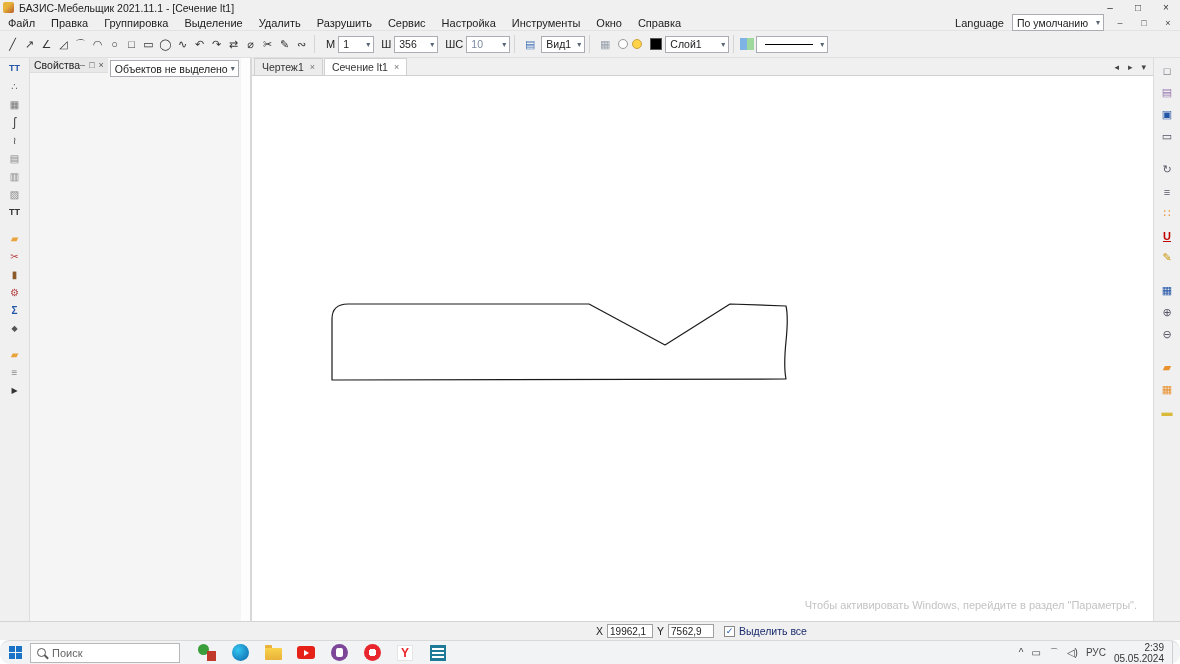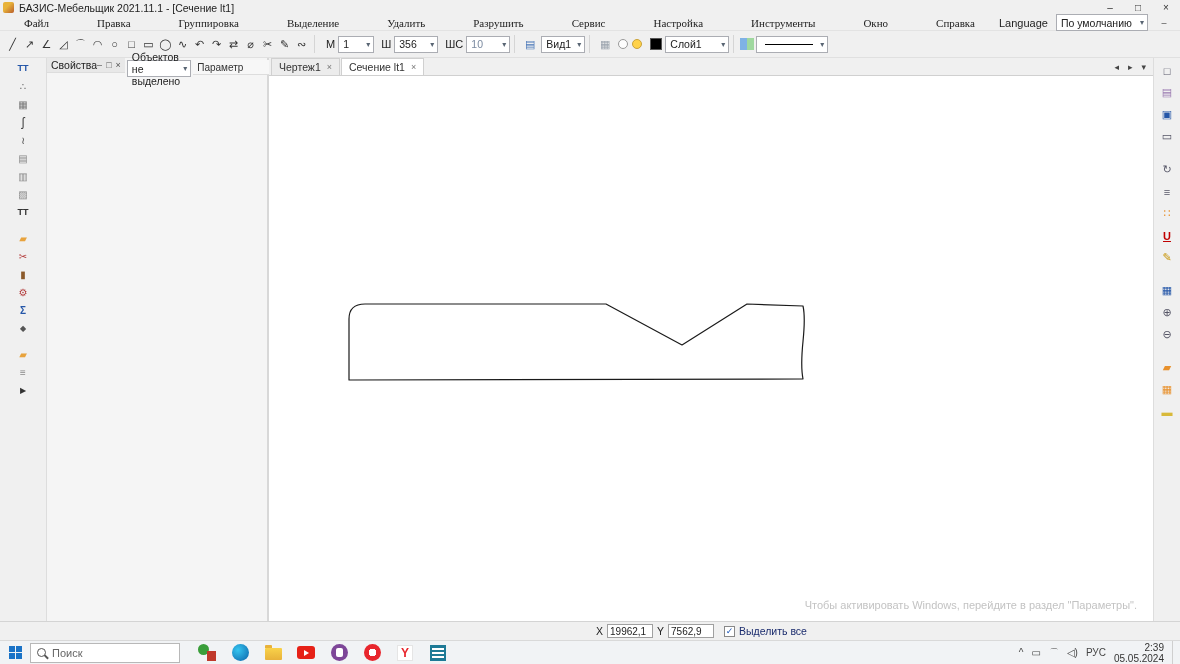--- a/index.html
+++ b/index.html
@@ -8,21 +8,21 @@
   .screen { width:1180px; height:664px; display:flex; flex-direction:column; position:relative; }
 
   
   .titlebar { height:15px; background:#f0f0f0; display:flex; align-items:center; padding-left:3px; font-size:10.5px; flex:0 0 auto; }
   .app-ico { width:11px; height:11px; border-radius:2px; background:linear-gradient(135deg,#e8b33a 40%,#b85c2a); margin-right:5px; flex:0 0 auto; }
   .win-btns { margin-left:auto; display:flex; }
   .win-btn { width:28px; height:15px; display:flex; align-items:center; justify-content:center; font-size:10px; color:#333; }
 
   
   .menubar { height:16px; background:#f0f0f0; display:flex; align-items:center; font-size:11px; border-bottom:1px solid #e3e3e3; flex:0 0 auto; }
-  .menu-item { padding:0 24px; white-space:nowrap;font-family:Liberation Serif, serif; }
+  .menu-item { padding:0 8px; white-space:nowrap; }
   .menubar-right { margin-left:auto; display:flex; align-items:center; gap:8px; padding-right:4px; }
   .mdi-btn { width:16px; text-align:center; font-size:9px; color:#444; }
 
   .combo { background:#fff; border:1px solid #abadb3; height:17px; display:flex; align-items:center; font-size:10.5px; padding-left:4px; }
   .combo .arrow { margin-left:auto; color:#596573; font-size:8px; padding:0 3px; }
   .w36{width:36px}.w40{width:44px}.w44{width:44px}.w64{width:64px}.w70{width:72px}.w92{width:92px}
 
   
   .toolbar { height:27px; background:#f0f0f0; display:flex; align-items:center; padding:0 4px; border-bottom:1px solid #e0e0e0; flex:0 0 auto; }
   .ticon { width:17px; height:21px; display:flex; align-items:center; justify-content:center; font-size:11px; color:#333; }
@@ -36,21 +36,21 @@
   .mini-ic { width:18px; height:18px; display:flex; align-items:center; justify-content:center; font-size:11px; margin:0 2px; }
   .line-sample { flex:1; height:1px; background:#000; margin:0 4px; }
 
   
   .modetabs { height:15px; background:#f0f0f0; display:flex; align-items:flex-end; padding-left:2px; gap:1px; border-bottom:1px solid #d8d8d8; flex:0 0 auto; }
   .modetab { font-size:10.5px; padding:0 8px; height:15px; display:flex; align-items:center; background:#e9e9e9; border:1px solid #cfcfcf; border-bottom:none; white-space:nowrap; }
   .modetab.active { background:#fff; font-weight:bold; }
 
   
   .main { flex:1; display:flex; min-height:0; }
-  .left-strip { width:47px; background:#f0f0f0; border-right:1px solid #ddd; display:flex; flex-direction:column; align-items:center; padding-top:2px; gap:2px; flex:0 0 auto; }
+  .left-strip { width:30px; background:#f0f0f0; border-right:1px solid #ddd; display:flex; flex-direction:column; align-items:center; padding-top:2px; gap:2px; flex:0 0 auto; }
   .strip-icon { width:18px; height:16px; display:flex; align-items:center; justify-content:center; font-size:10px; color:#555; }
   .strip-gap { height:6px; flex:0 0 auto; }
 
   .props { width:222px; background:#f5f5f5; border-right:2px solid #d8d8d8; display:flex; flex-direction:row; flex:0 0 auto; }
   .props-titlebar { height:15px; background:#e8e8e8; display:flex; align-items:center; padding:0 4px; font-size:10.5px; border-bottom:1px solid #ddd; }
   .props-controls { margin-left:auto; display:flex; gap:4px; font-size:9px; color:#555; }
   .props-combo-row { padding:2px; }
   .props-header { display:flex; height:15px; align-items:center; border-bottom:1px solid #ddd; font-size:10px; color:#333; background:#f7f7f7; margin-top:2px; }
   .props-col1 { width:78px; padding-left:4px; border-right:1px solid #ddd; height:100%; display:flex; align-items:center; }
   .props-col2 { padding-left:4px; }
@@ -73,21 +73,21 @@
   .right-strip .strip-icon { font-size:11px; height:17px; }
 
   
   .statusbar { height:19px; background:#f0f0f0; border-top:1px solid #d4d4d4; position:relative; font-size:10.5px; flex:0 0 auto; }
   .status-group { position:absolute; left:596px; top:0; height:100%; display:flex; align-items:center; gap:4px; }
   .coord-input { width:46px; height:14px; background:#fff; border:1px solid #a0a0a0; font-size:10px; display:flex; align-items:center; padding-left:2px; }
   .checkbox { width:11px; height:11px; background:#fff; border:1px solid #888; display:flex; align-items:center; justify-content:center; font-size:9px; color:#1a56b8; margin-left:6px; }
   .select-all-label { color:#1a2b6d; }
 
   
-  .taskbar { height:24px; background:#f1f3f5; border-top:1px solid #d9d9d9; display:flex; align-items:center; flex:0 0 auto; }
+  .taskbar { height:24px; background:#f1f3f5; border-top:1px solid #d9d9d9; display:flex; align-items:center; flex:0 0 auto;border-radius:10px; }
   .start-btn { width:30px; height:24px; display:flex; align-items:center; justify-content:center; }
   .win-logo { display:grid; grid-template-columns:6px 6px; grid-template-rows:6px 6px; gap:1px; }
   .win-logo div { background:#1a73c7; }
   .search-box { width:150px; height:20px; background:#fff; border:1px solid #b8b8b8; display:flex; align-items:center; gap:6px; padding-left:6px; font-size:11px; color:#666; }
   .mag { width:9px; height:9px; border:1.5px solid #555; border-radius:50%; position:relative; flex:0 0 auto; }
   .mag::after { content:""; position:absolute; width:5px; height:1.5px; background:#555; transform:rotate(45deg); right:-4px; bottom:-1px; }
   .tb-apps { display:flex; align-items:center; margin-left:12px; gap:3px; }
   .tb-app { width:30px; height:24px; display:flex; align-items:center; justify-content:center; }
   .i-tree { position:relative; width:18px; height:17px; }
   .i-tree::before { content:""; position:absolute; left:0; top:0; width:11px; height:11px; border-radius:50%; background:#3a9e3a; }
@@ -241,24 +241,20 @@
           <span>□</span>
           <span>×</span>
         </span>
       </div>
       <div class="props-combo-row">
         <span class="combo" style="width:100%">
           <span>Объектов не выделено</span>
           <span class="arrow">▾</span>
         </span>
       </div>
-      <div class="props-header">
-        <span class="props-col1">Параметр</span>
-        <span class="props-col2">Значение</span>
-      </div>
       <div class="props-body"></div>
     </div>
 
     <div class="canvas-wrap">
       <div class="doc-tabbar">
         <span class="doc-tab">
           <span>Чертеж1</span>
           <span class="tab-close">×</span>
         </span>
         <span class="doc-tab active">

